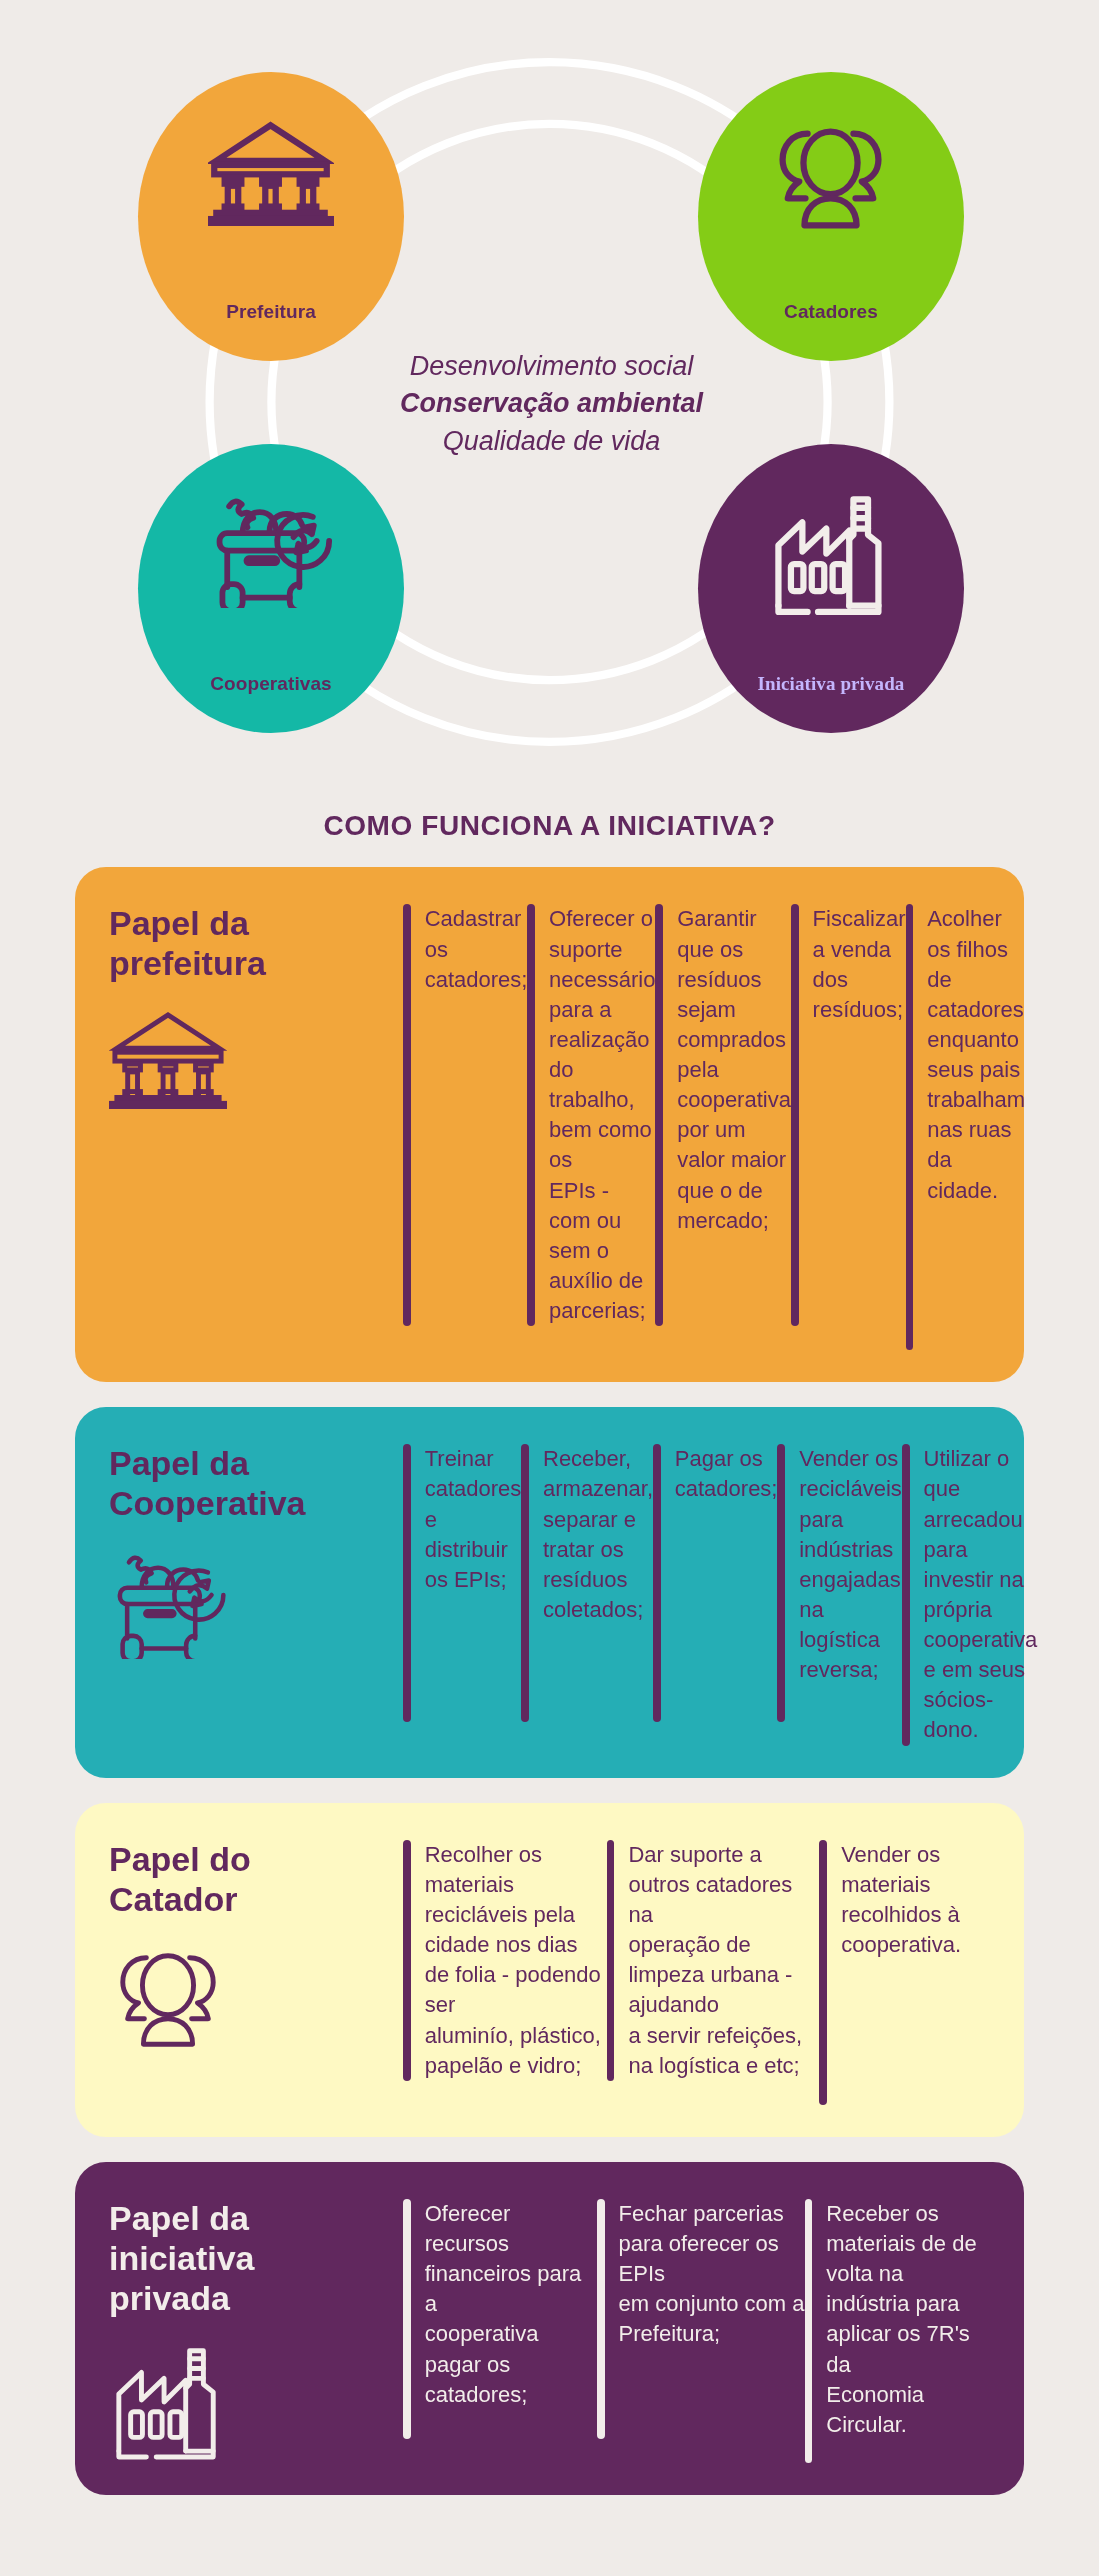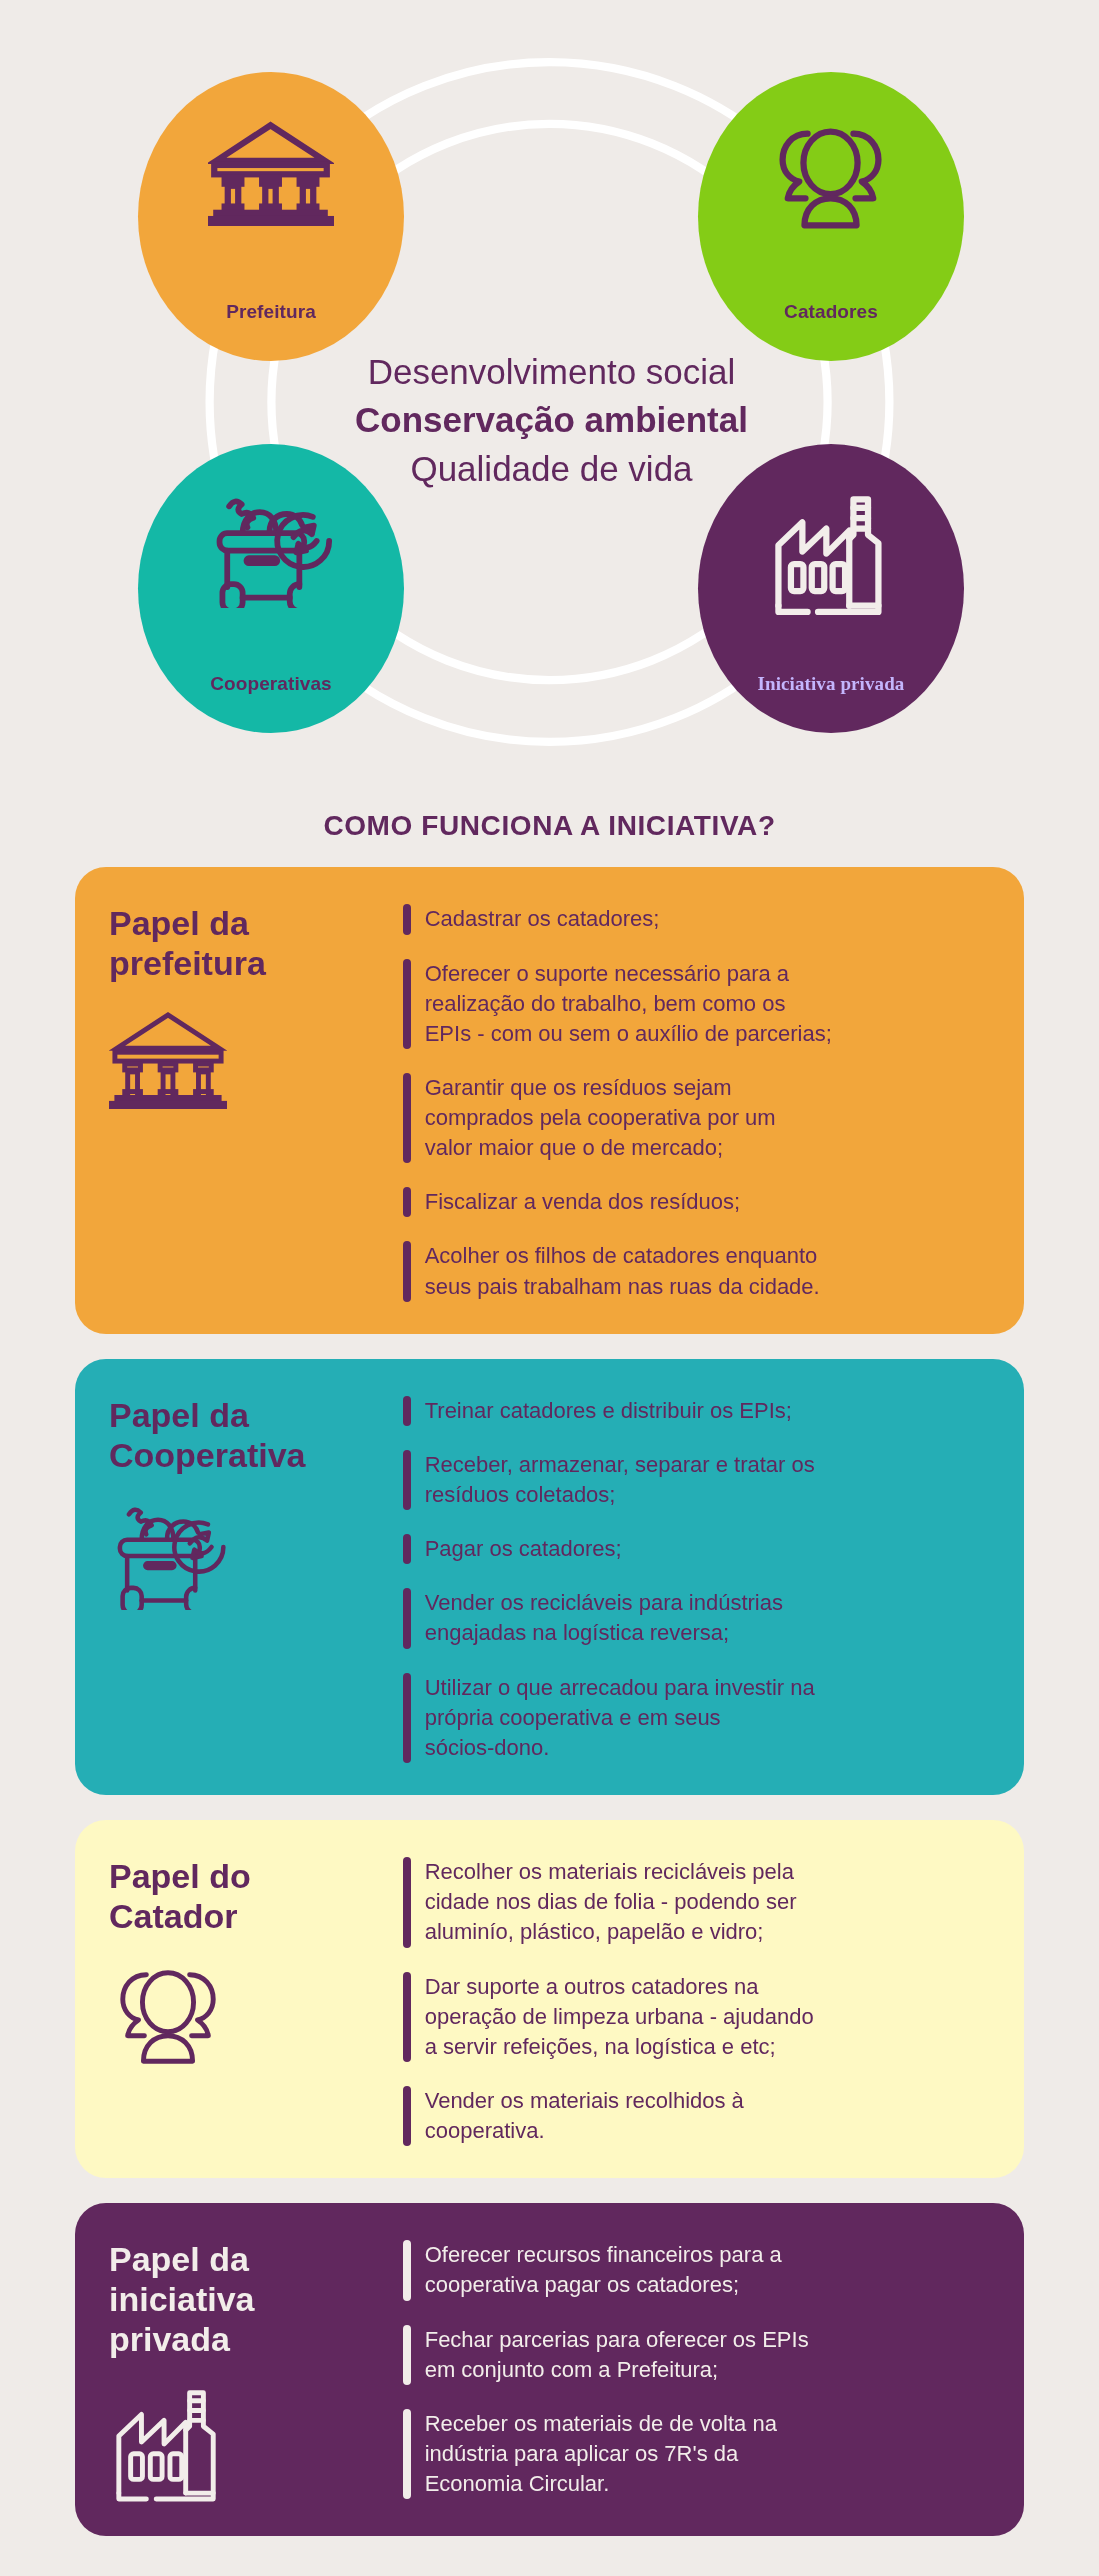--- a/index.html
+++ b/index.html
@@ -79,23 +79,24 @@
   .node-iniciativa .node-label { color: #c4b5fd; font-family: Liberation Serif, serif; }
 
   .center-text {
     position: absolute;
     left: 330px; top: 348px;
     width: 443px;
     text-align: center;
     color: #61285E;
   }
   .center-text div {
-    font-size: 35px;
+    font-size: 27px;
     line-height: 1.38;
     white-space: nowrap;
+    font-style: italic;
   }
   .center-text .strong { font-weight: bold; }
 
   
   .section-title {
     text-align: center;
     color: #61285E;
     font-size: 28px;
     font-weight: bold;
     letter-spacing: 0.6px;
@@ -122,21 +123,21 @@
     font-size: 34px;
     font-weight: bold;
     line-height: 1.18;
     white-space: pre-line;
     margin-bottom: 23px;
   }
   .card-icon { width: 118px; height: auto; display: block; }
   .card-right {
     flex: 1;
     display: flex;
-    flex-direction: column;
+    flex-direction: row;
     justify-content: flex-start;
     padding-top: 5.2px;
   }
   .bullet {
     display: flex;
     align-items: stretch;
     margin-bottom: 24px;
   }
   .bullet:last-child { margin-bottom: 0; }
   .bullet .bar {

